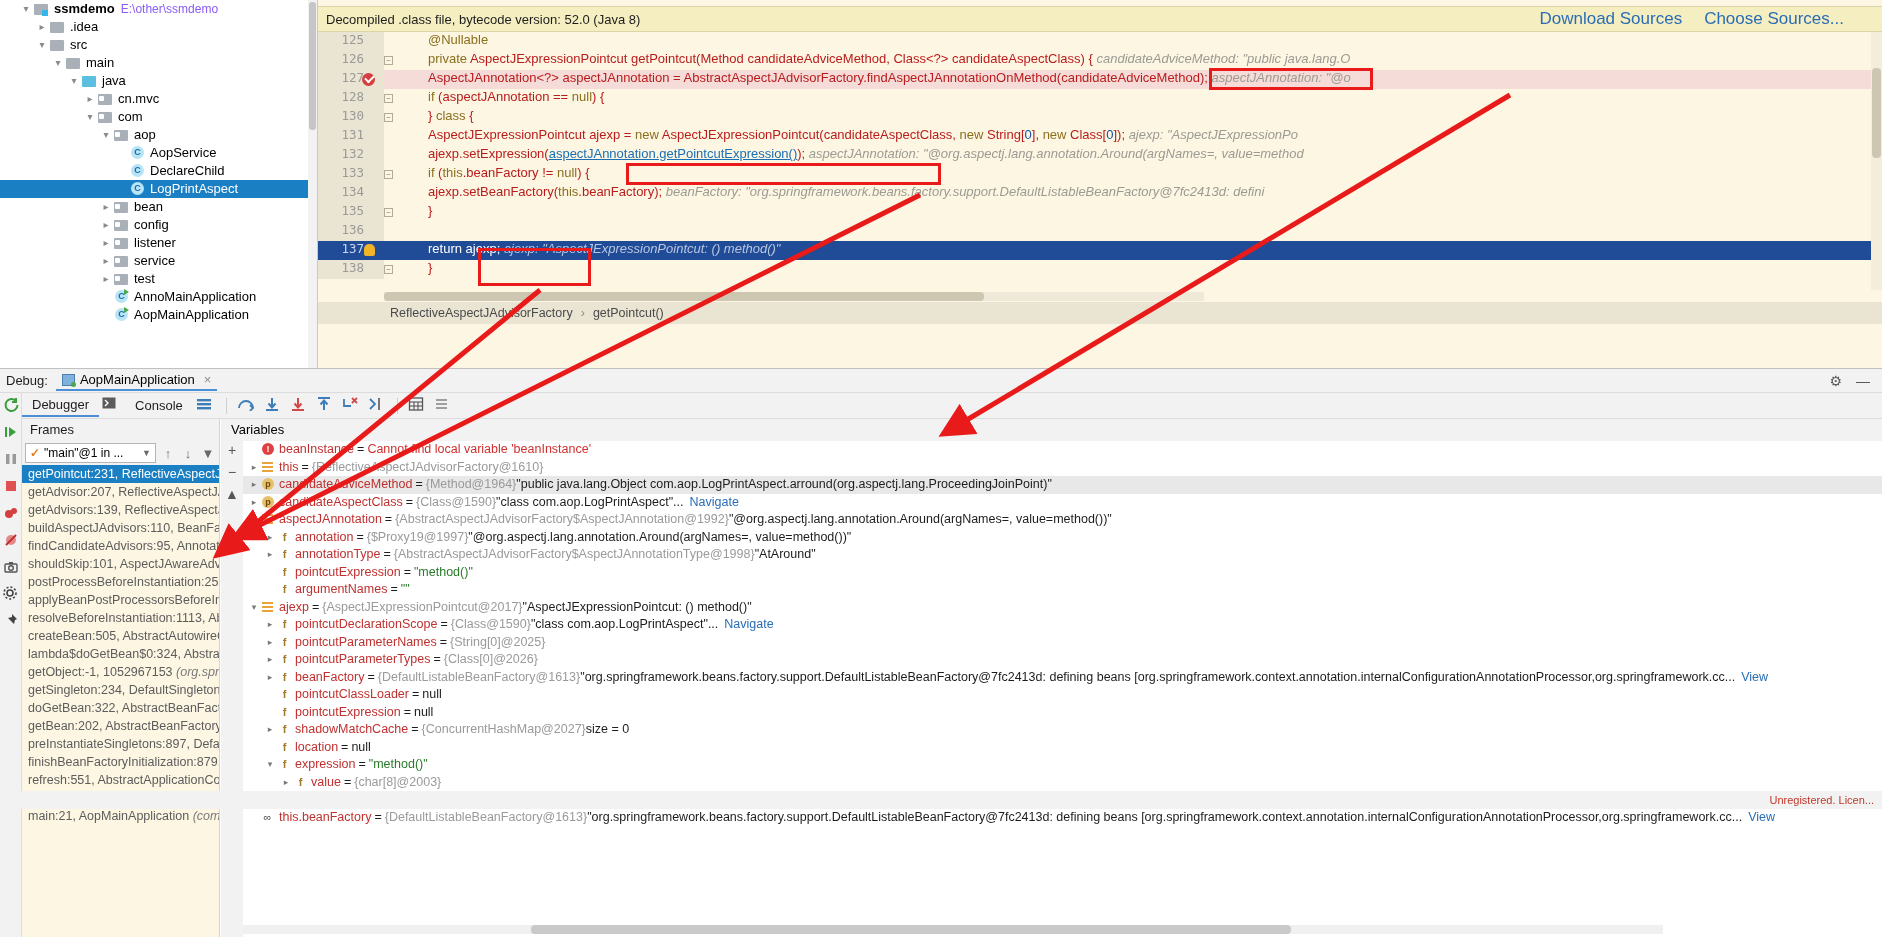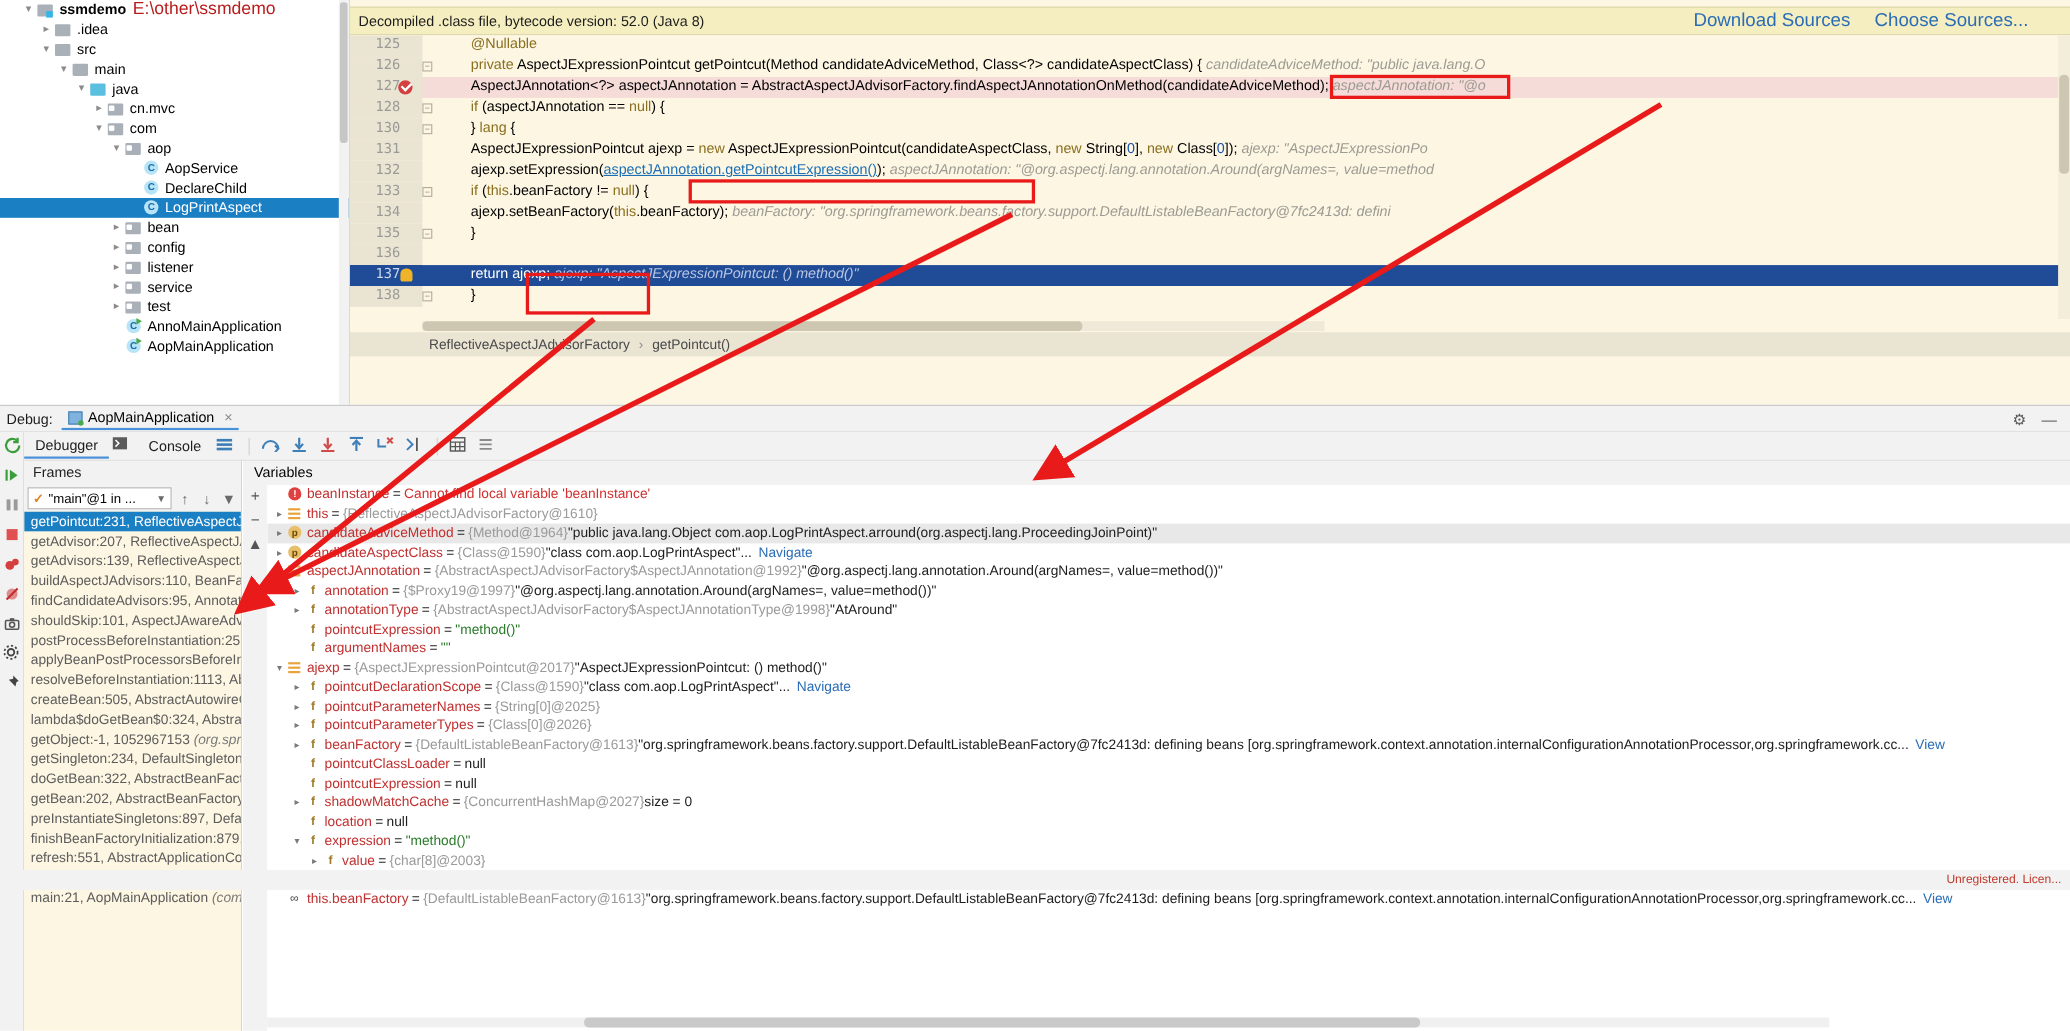--- a/index.html
+++ b/index.html
@@ -45,21 +45,21 @@
     content:"C"; position:absolute; left:2px; top:0px; width:13px; height:13px; line-height:13px;
     text-align:center; font-size:9px; font-weight:bold; color:#1b6ca8; background:#b8e4f7;
     border-radius:50%;
   }
   .ic-class.runnable::after {
     content:""; position:absolute; left:11px; top:-1px; width:0; height:0;
     border-left:5px solid #49a94c; border-top:3px solid transparent; border-bottom:3px solid transparent;
   }
   .tree-label { font-size:13px; }
   .tree-label.bold { font-weight: bold; }
-  .tree-path { color:#b91c1c; margin-left:6px; font-size:16px; }
+  .tree-path { color:#8b5cf6; margin-left:6px; font-size:12px; }
 
   
   #tree-scroll { position:absolute; right:0; top:0; width:9px; height:368px; background:#f2f2f2;}
   #tree-scroll-thumb { position:absolute; right:1px; top:2px; width:7px; height:128px; background:#c6c6c6; border-radius:3px;}
 
   
   #editor { position:absolute; left:318px; top:0; width:1564px; height:368px; background:#fdf6e3; overflow:hidden;}
   #decompile-banner {
     position:absolute; left:0; top:6px; width:1564px; height:26px; background:#f5eec0;
     border-top:1px solid #dcd5a8; border-bottom:1px solid #dcd5a8;
@@ -72,21 +72,21 @@
   .gutter-num { position:absolute; left:0; top:0; width:46px; text-align:right; color:#9a9a97;
                 font-family:"DejaVu Sans Mono","Liberation Mono",monospace; font-size:12.5px; }
   .code-text { position:absolute; left:110px; top:0; }
   .ln-bg-gutter { position:absolute; left:0; top:0; width:66px; height:19px; background:#eae4d3;}
   .ln-row { position:relative; height:19px; }
   .ln-row.bp { background:#f6dcd8; }
   .ln-row.exec { background:#204b96; }
   .ln-row.exec .gutter-num { color:#c9d6ee; }
   .ln-row.exec .ln-bg-gutter { background:#204b96; }
   .kw { color:#8a6f1e; font-weight:normal; }
-  .txt { color:#000000; }
+  .txt { color:#b91c1c; }
   .num { color:#1750a8; }
   .hint { color:#9b9b93; font-style:italic; }
   .hint-light { color:#b9c6e3; font-style:italic; }
   .link-ul { color:#1a6fb5; text-decoration:underline; }
   .exec .txt, .exec .kw, .exec .kw2, .exec .num { color:#ffffff; }
 
   .bp-icon { position:absolute; left:44px; top:3px; width:13px; height:13px; border-radius:50%;
              background:#d43f3f; }
   .bp-icon::after { content:""; position:absolute; left:3px; top:2px; width:7px; height:4px;
                     border-left:2px solid #fff; border-bottom:2px solid #fff; transform:rotate(-45deg); }
@@ -343,21 +343,21 @@
           <div class="ln-row ">
             <div class="ln-bg-gutter"></div>
             <div class="gutter-num">128</div>
             <span class="fold-icon"></span>
             <div class="code-text"><span class="txt">            </span><span class="kw">if</span><span class="txt"> (aspectJAnnotation == </span><span class="kw">null</span><span class="txt">) {</span></div>
           </div>
           <div class="ln-row ">
             <div class="ln-bg-gutter"></div>
             <div class="gutter-num">130</div>
             <span class="fold-icon"></span>
-            <div class="code-text"><span class="txt">            } </span><span class="kw">lang</span><span class="txt"> {</span></div>
+            <div class="code-text"><span class="txt">            } </span><span class="kw">class</span><span class="txt"> {</span></div>
           </div>
           <div class="ln-row ">
             <div class="ln-bg-gutter"></div>
             <div class="gutter-num">131</div>
             <div class="code-text"><span class="txt">                AspectJExpressionPointcut ajexp = </span><span class="kw">new</span><span class="txt"> AspectJExpressionPointcut(candidateAspectClass, </span><span class="kw">new</span><span class="txt"> String[</span><span class="num">0</span><span class="txt">], </span><span class="kw">new</span><span class="txt"> Class[</span><span class="num">0</span><span class="txt">]);</span><span class="hint">   ajexp:  "AspectJExpressionPo</span></div>
           </div>
           <div class="ln-row ">
             <div class="ln-bg-gutter"></div>
             <div class="gutter-num">132</div>
             <div class="code-text"><span class="txt">                ajexp.setExpression(</span><span class="link-ul">aspectJAnnotation.getPointcutExpression()</span><span class="txt">);</span><span class="hint">   aspectJAnnotation:  "@org.aspectj.lang.annotation.Around(argNames=, value=method</span></div>

